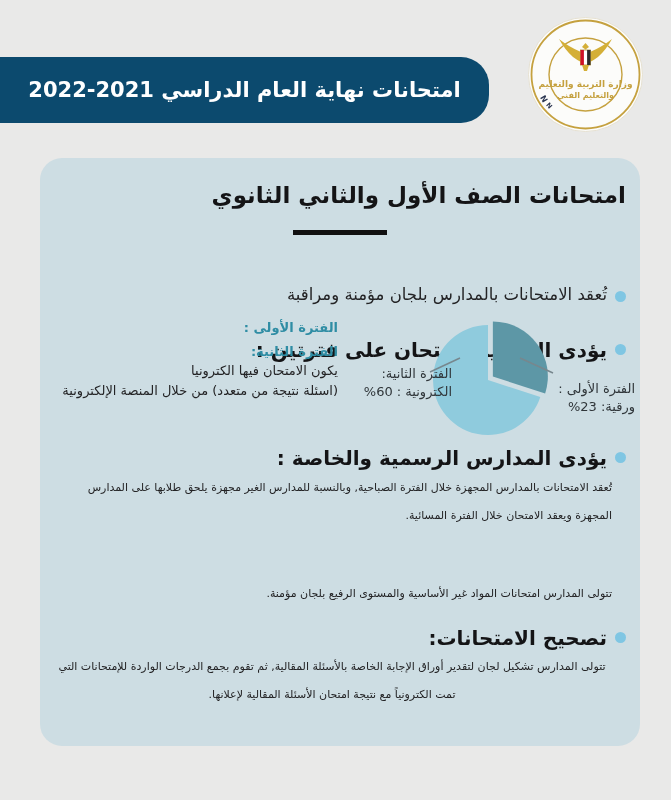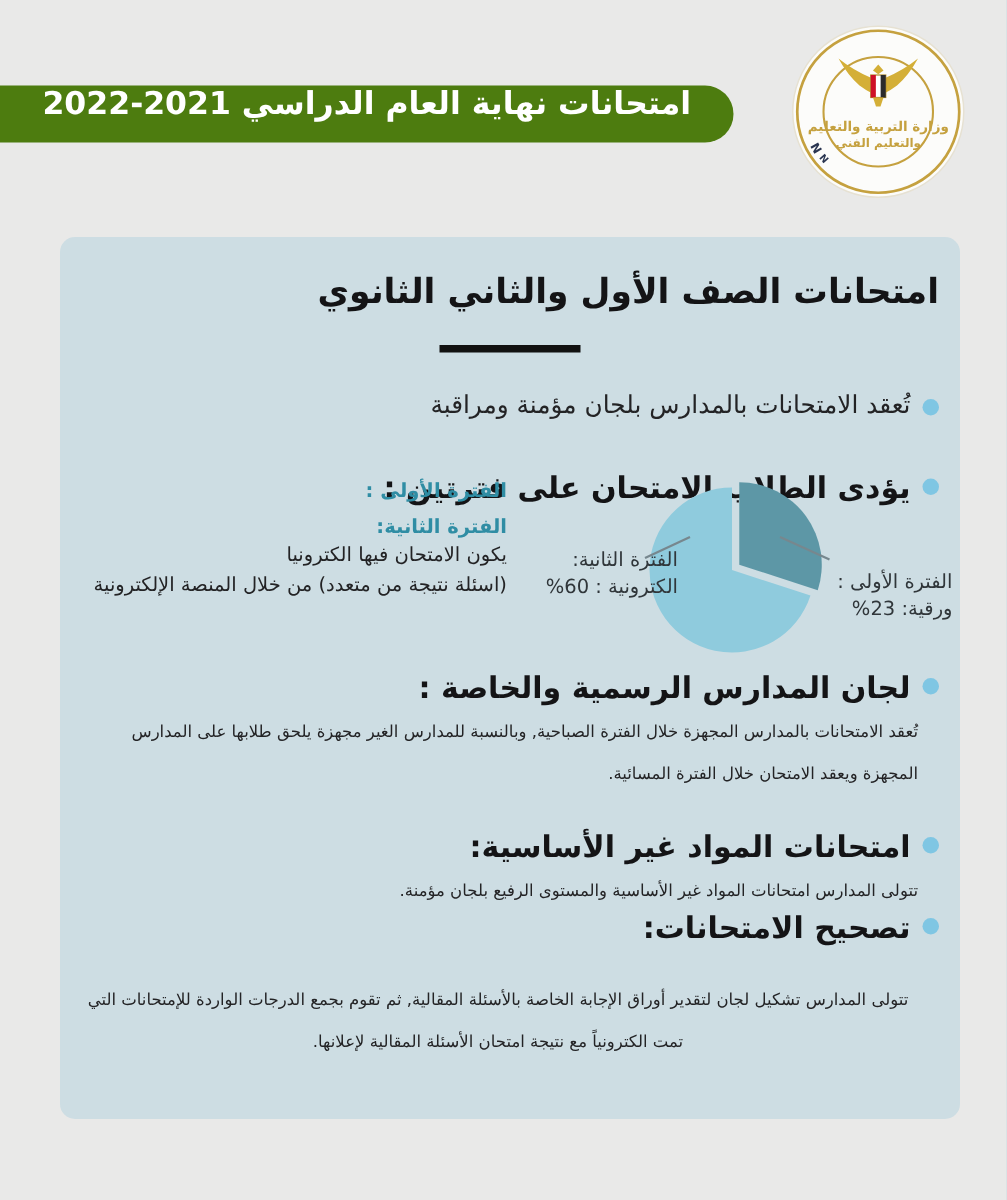--- a/index.html
+++ b/index.html
@@ -4,44 +4,44 @@
 <style>
   html,body{margin:0;padding:0;}
   body{
     width:671px;height:800px;position:relative;overflow:hidden;
     background:#e9e9e8;
     font-family:"DejaVu Sans",sans-serif;
     direction:rtl;
   }
   
   .banner{
-    position:absolute;left:0;top:57px;width:489px;height:38px;
-    background:#4d7c0f;border-radius:0 28px 28px 0;
-    display:flex;align-items:flex-start;justify-content:center;
+    position:absolute;left:0;top:57px;width:489px;height:66px;
+    background:#0c4a6e;border-radius:0 28px 28px 0;
+    display:flex;align-items:center;justify-content:center;
   }
   .banner-title{
     color:#ffffff;font-size:21px;font-weight:bold;white-space:nowrap;
   }
   
   .logo{position:absolute;left:527px;top:16px;width:117px;height:117px;}
   
   .card{
     position:absolute;left:40px;top:158px;width:600px;height:588px;
-    background:#cddde3;border-radius:10px;
+    background:#cddde3;border-radius:22px;
     color:#1c1c1e;
   }
   .card-title{
     position:absolute;right:14px;top:24px;
     font-size:23px;font-weight:bold;color:#141416;white-space:nowrap;
   }
   .title-underline{
     position:absolute;left:253px;top:72px;width:94px;height:5px;background:#111;
   }
   .bullet-row{
-    position:absolute;right:14px;display:flex;align-items:flex-start;
+    position:absolute;right:14px;display:flex;align-items:flex-start;margin-top:25px;
   }
   .dot{
     width:11px;height:11px;border-radius:50%;background:#7fc6e3;
     margin-left:8px;margin-top:6px;flex:0 0 auto;
   }
   .bullet-text{font-size:16.5px;color:#232325;white-space:nowrap;}
   .bullet-heading{font-size:20px;font-weight:bold;color:#141416;white-space:nowrap;}
   
   .period-block{
     position:absolute;right:302px;top:160px;width:296px;
@@ -59,21 +59,21 @@
   .pie-label-left{right:188px;top:207px;}
   .pie-label-right{right:5px;top:222px;}
   
   .section-heading{position:absolute;right:14px;display:flex;align-items:flex-start;}
   .section-body{
     position:absolute;right:28px;left:12px;
     font-size:11px;line-height:28px;color:#232325;text-align:right;
   }
   .sec1-h{top:288px;}  .sec1-b{top:316px;}
   .sec2-h{top:394px;}  .sec2-b{top:422px;}
-  .sec3-h{top:448px;text-align:center;}  .sec3-b{top:495px;text-align:center;}
+  .sec3-h{top:468px;text-align:center;}  .sec3-b{top:495px;text-align:center;}
 </style>
 </head>
 <body>
 
 <div class="banner">
   <div class="banner-title">امتحانات نهاية العام الدراسي 2021‏-‏2022</div>
 </div>
 
 <svg class="logo" viewBox="0 0 117 117">
   <circle cx="58.5" cy="58.5" r="57" fill="#fcfcfa" stroke="#e6e1d2" stroke-width="1"></circle>
@@ -138,28 +138,24 @@
     <div>الفترة الثانية:</div>
     <div>الكترونية : 60%</div>
   </div>
   <div class="pie-label pie-label-right">
     <div>الفترة الأولى :</div>
     <div>ورقية: 23%</div>
   </div>
 
   <div class="section-heading sec1-h">
     <span class="dot"></span>
-    <span class="bullet-heading">لجان المدارس الرسمية والخاصة :</span>
+    <span class="bullet-heading">يؤدى المدارس الرسمية والخاصة :</span>
   </div>
   <div class="section-body sec1-b">تُعقد الامتحانات بالمدارس المجهزة خلال الفترة الصباحية, وبالنسبة للمدارس الغير مجهزة يلحق طلابها على المدارس المجهزة ويعقد الامتحان خلال الفترة المسائية.</div>
 
-  <div class="section-heading sec2-h">
-    <span class="dot"></span>
-    <span class="bullet-heading">امتحانات المواد غير الأساسية:</span>
-  </div>
   <div class="section-body sec2-b">تتولى المدارس امتحانات المواد غير الأساسية والمستوى الرفيع بلجان مؤمنة.</div>
 
   <div class="section-heading sec3-h">
     <span class="dot"></span>
     <span class="bullet-heading">تصحيح الامتحانات:</span>
   </div>
   <div class="section-body sec3-b">تتولى المدارس تشكيل لجان لتقدير أوراق الإجابة الخاصة بالأسئلة المقالية, ثم تقوم بجمع الدرجات الواردة للإمتحانات التي تمت الكترونياً مع نتيجة امتحان الأسئلة المقالية لإعلانها.</div>
 
 </div>
 

